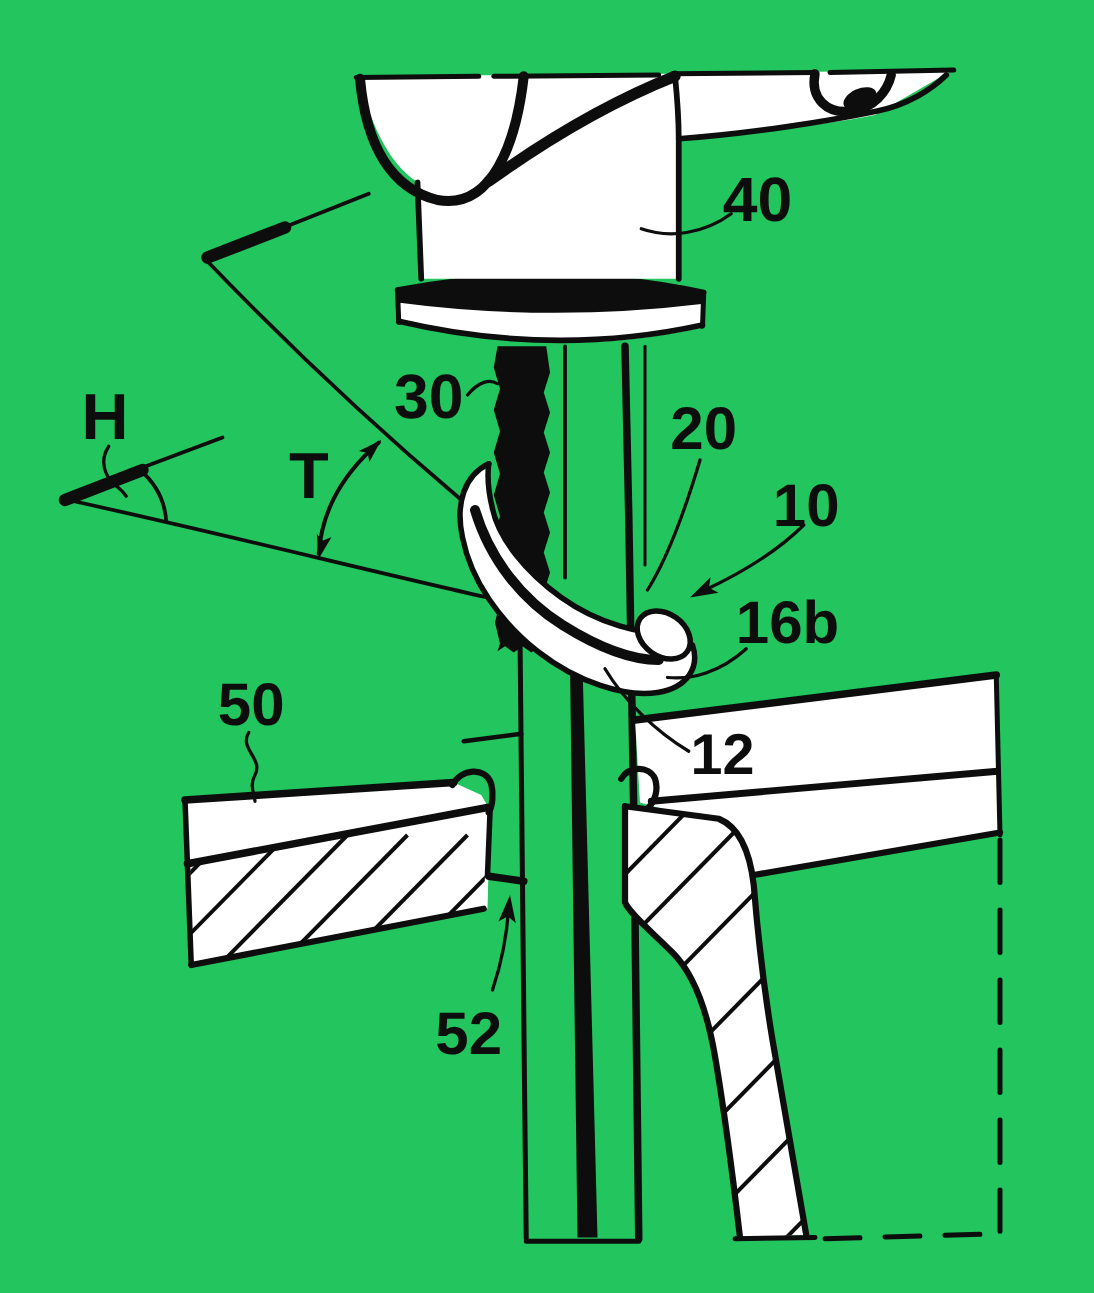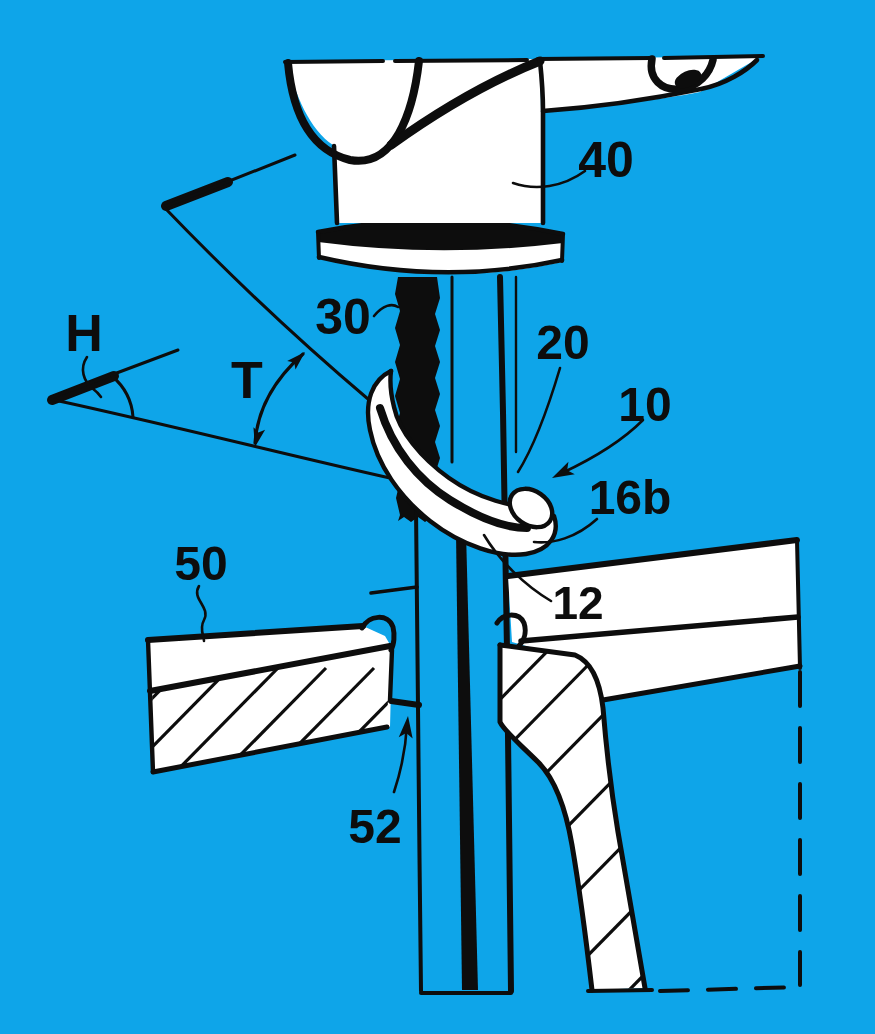--- a/index.html
+++ b/index.html
@@ -17,21 +17,21 @@
     font-family:"Liberation Sans", sans-serif;
     font-weight:bold;
     fill:var(--ink,#0d0d0d);
     text-anchor:middle;
   }
   .hatch{stroke:var(--ink,#0d0d0d);stroke-width:3.2;fill:none;}
 </style>
 </head>
 <body>
 
-<div id="stage" style="--ink: #0d0d0d; background: #0ea5e9;">
+<div id="stage" style="--ink: #0d0d0d; background: #22c55e;">
 <svg viewBox="0 0 875 1034" xmlns="http://www.w3.org/2000/svg">
 
   <g>
     <path class="ink" stroke-width="10" d="M166,206 L228,182"></path>
     <path class="ink" stroke-width="3" d="M164,207 L295,155"></path>
     <path class="ink" stroke-width="3" d="M163,206 C235,281 310,350 368,399"></path>
   </g>
   <g>
     <path class="ink" stroke-width="10" d="M52,400 L114,376"></path>
     <path class="ink" stroke-width="3" d="M50,398 L178,350"></path>

